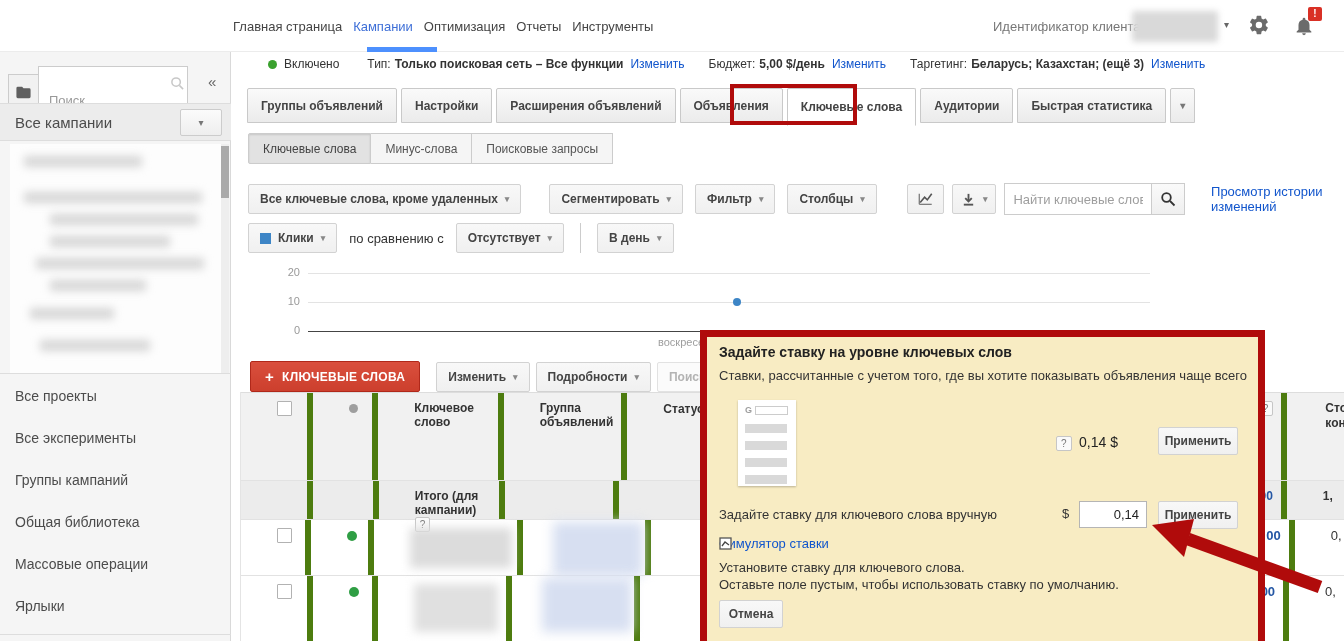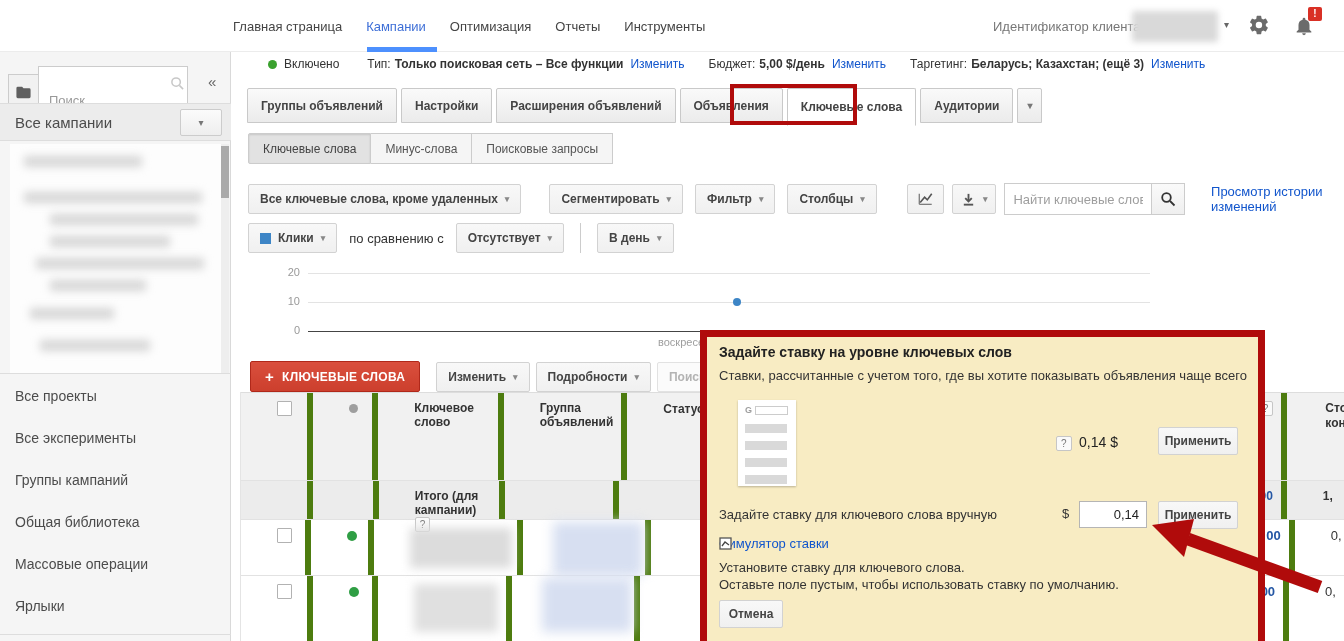--- a/index.html
+++ b/index.html
@@ -4,21 +4,21 @@
 <style>
   * { box-sizing: border-box; margin: 0; padding: 0; }
   html,body { background:#fff; }
   body { font-family: "Liberation Sans", sans-serif; }
   .screen { position:relative; width:1344px; height:641px; overflow:hidden; background:#fff; }
 
   
   .topbar { position:absolute; left:0; top:0; width:1344px; height:52px; background:#fff; border-bottom:1px solid #ececec; z-index:5; }
   .logo { position:absolute; left:26px; top:8px; display:flex; align-items:center; gap:9px; }
   .logo-text { font-size:21px; color:#757575; }
-  .nav { position:absolute; left:233px; top:0; height:52px; display:flex; align-items:center; gap:24px; font-size:13px; color:#444; }
+  .nav { position:absolute; left:233px; top:0; height:52px; display:flex; align-items:center; gap:11px; font-size:13px; color:#444; }
   .nav-item { cursor:pointer; white-space:nowrap; }
   .nav-item.active { color:#3e6fd7; }
   .nav-underline { position:absolute; left:367px; top:47px; width:70px; height:5px; background:#4d90fe; }
   .client { position:absolute; left:993px; top:19px; font-size:13px; color:#777; }
   .client-blur { position:absolute; left:1132px; top:11px; width:86px; height:31px; background:#d9d9d9; filter:blur(3px); border-radius:2px; }
   .client-caret { position:absolute; left:1224px; top:19px; color:#666; font-size:10px; }
   .gear { position:absolute; left:1248px; top:14px; }
   .bell { position:absolute; left:1293px; top:15px; }
   .bell-badge { position:absolute; left:1308px; top:7px; width:14px; height:14px; background:#d93025; color:#fff; font-size:10px; font-weight:bold; text-align:center; line-height:14px; border-radius:2px; }
 
@@ -231,20 +231,21 @@
     <a class="link mlink">Изменить</a>
   </div>
 
   <div class="tabs">
     <span class="tab">Группы объявлений</span>
     <span class="tab">Настройки</span>
     <span class="tab">Расширения объявлений</span>
     <span class="tab">Объявления</span>
     <span class="tab active">Ключевые слова</span>
     <span class="tab">Аудитории</span>
+    <span class="tab">Быстрая статистика</span>
     <span class="tab caret-tab">▾</span>
   </div>
   <div class="tab-annotation"></div>
 
   <div class="subtabs">
     <span class="subtab active">Ключевые слова</span>
     <span class="subtab">Минус-слова</span>
     <span class="subtab">Поисковые запросы</span>
   </div>
 

